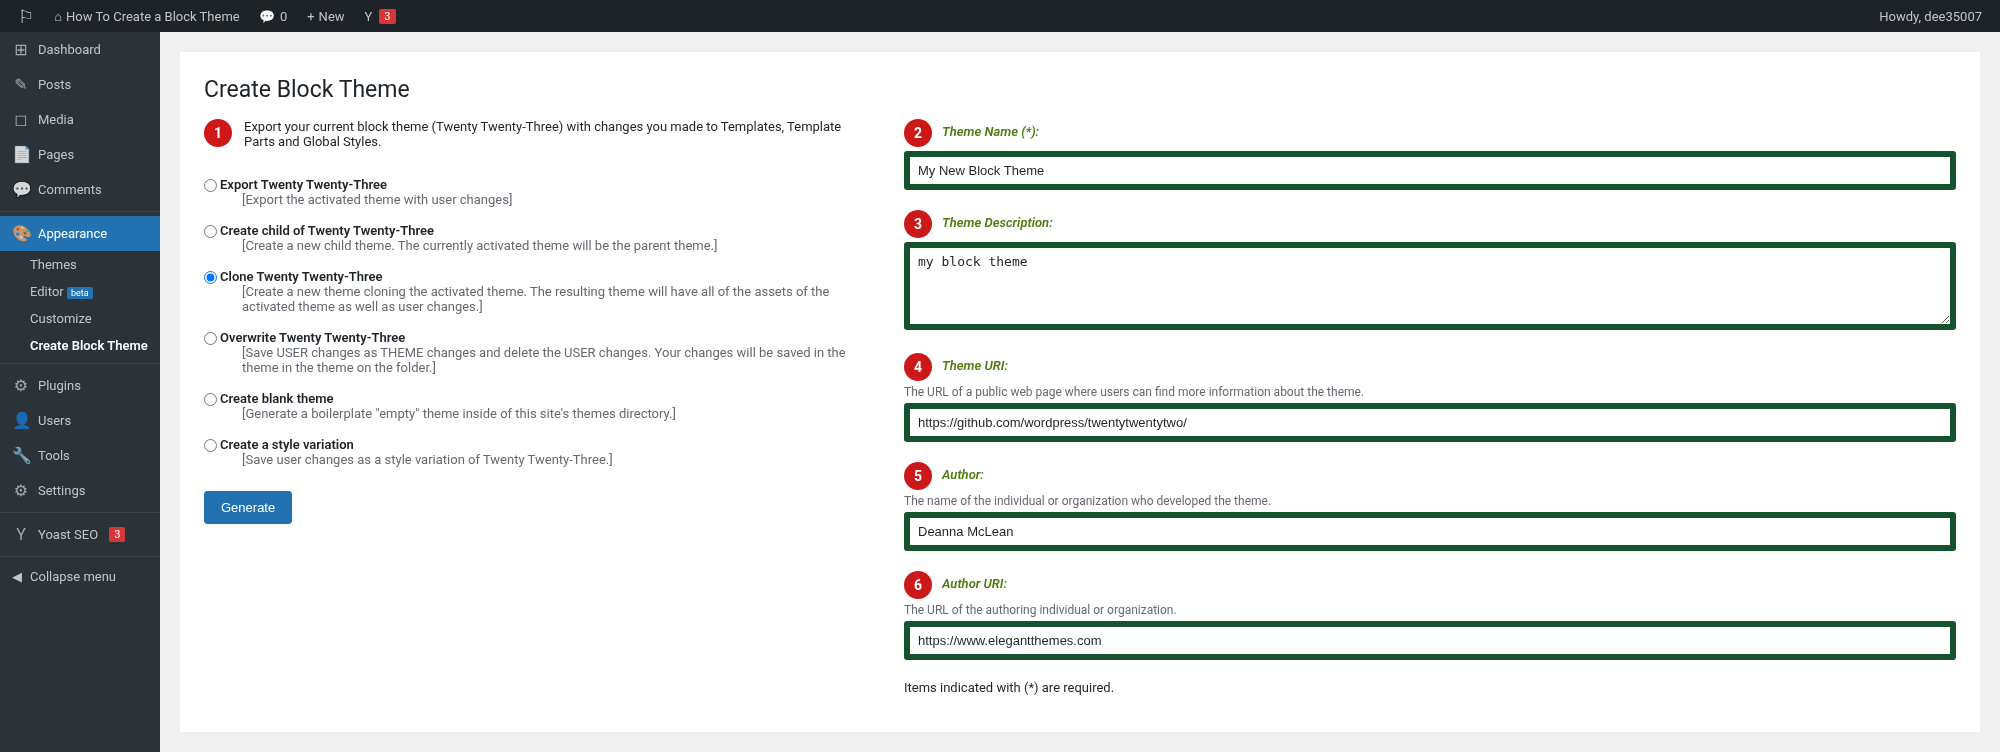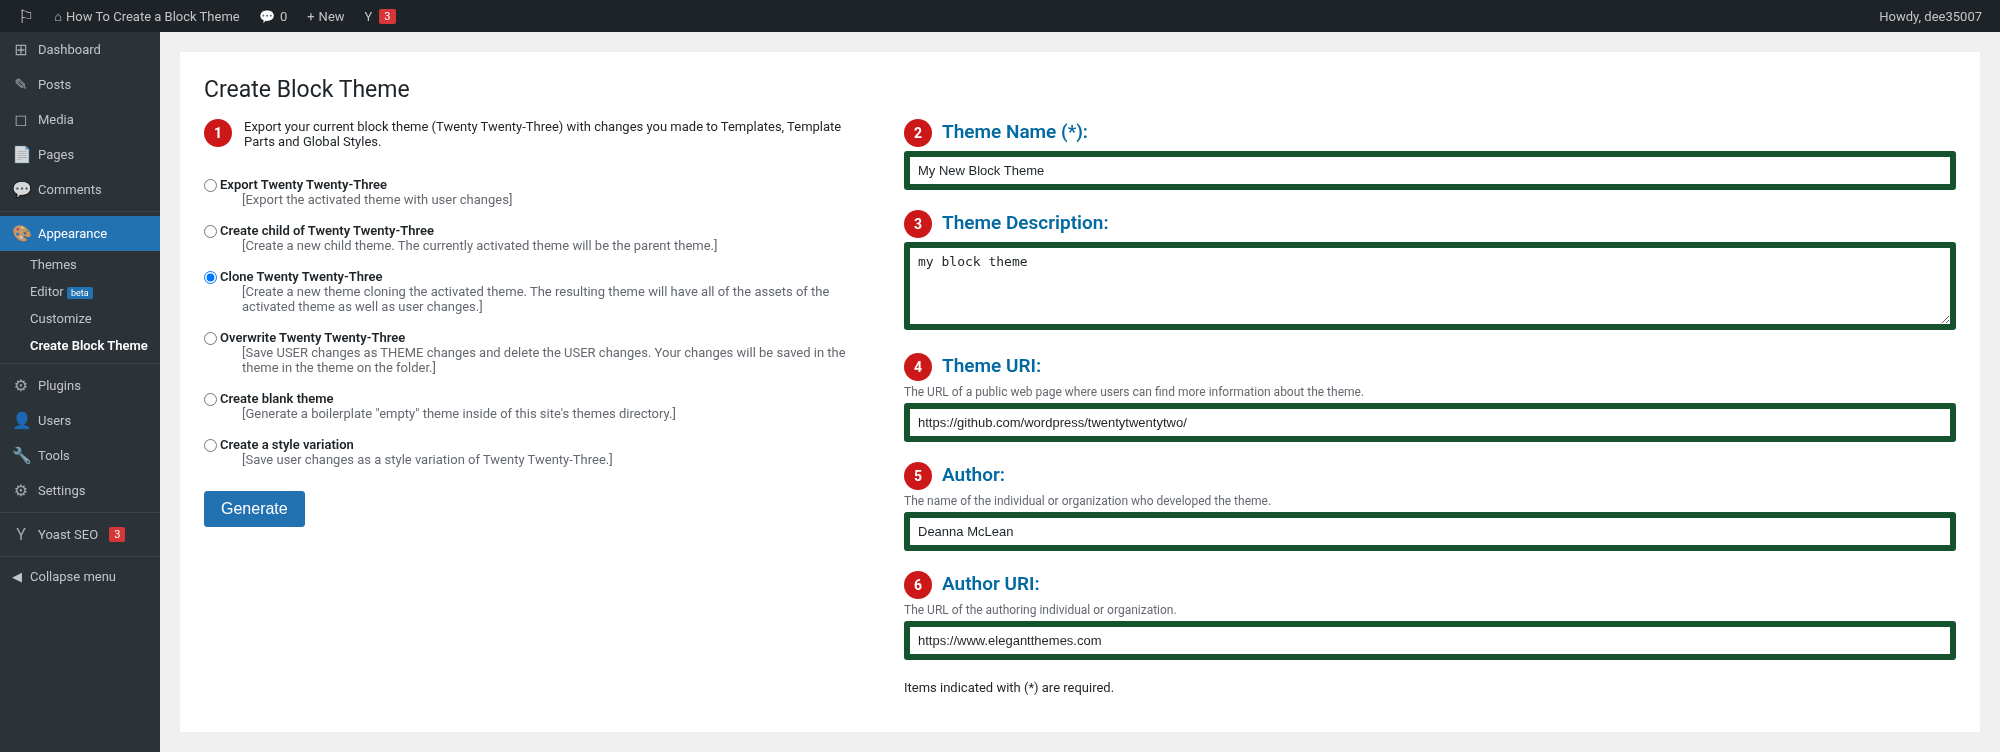--- a/index.html
+++ b/index.html
@@ -93,28 +93,28 @@
     .radio-title { font-weight: 600; color: #1d2327; }
     .radio-desc { color: #646970; font-size: 13px; margin-top: 0; margin-left: 22px; }
 
     
     .button-primary {
       background: #2271b1;
       border: 1px solid #2271b1;
       color: #fff;
       padding: 8px 16px;
       border-radius: 3px;
-      font-size: 16px;
+      font-size: 13px;
       cursor: pointer;
       margin-top: 8px;
     }
 
     
     .form-field { margin-bottom: 20px; }
-    .form-field label { display: block; font-weight: 600; margin-bottom: 4px; color: #0369a1; font-size: 19px; }
+    .form-field label { display: block; font-weight: 600; margin-bottom: 4px; color: #4d7c0f; font-size: 13px; font-style: italic; }
     .form-field .field-desc { color: #646970; font-size: 12px; margin-bottom: 4px; }
     .form-field input[type="text"],
     .form-field textarea {
       width: 100%;
       border: 6px solid #14532d;
       border-radius: 3px;
       padding: 6px 8px;
       font-size: 13px;
       color: #1d2327;
       background: #fff;

